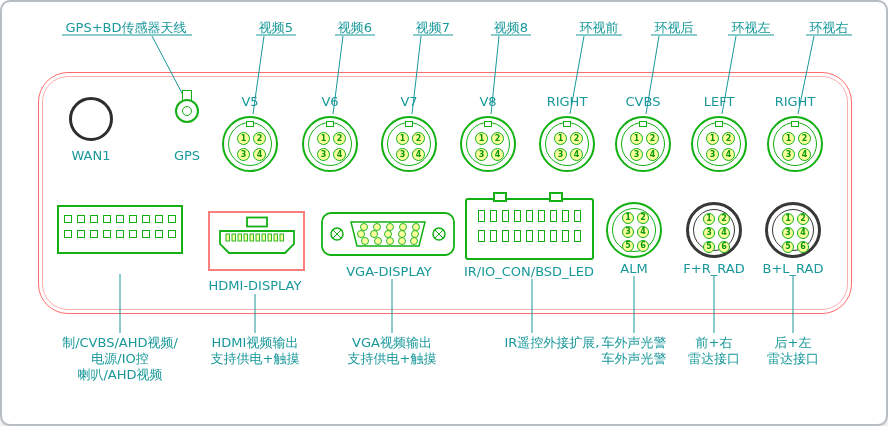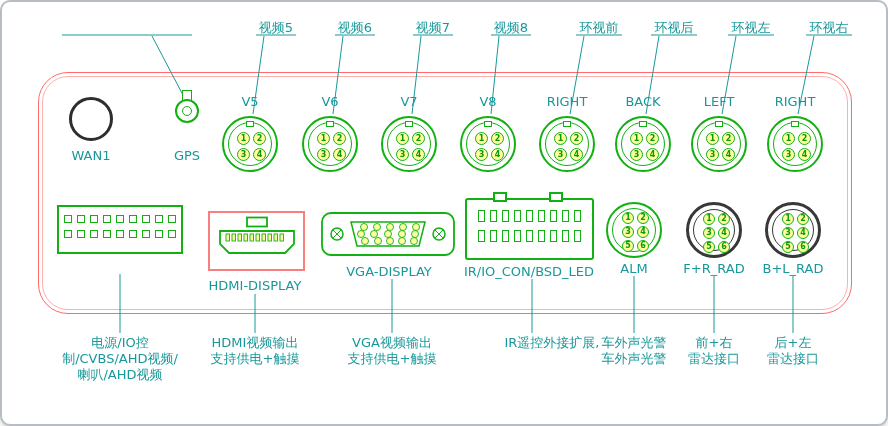--- a/index.html
+++ b/index.html
@@ -89,20 +89,21 @@
       <line x1="812" y1="34" x2="796" y2="112"></line>
     <line x1="118" y1="272" x2="118" y2="331"></line>
     <line x1="253" y1="292" x2="253" y2="331"></line>
     <line x1="390" y1="277" x2="390" y2="331"></line>
     <line x1="530" y1="277" x2="530" y2="331"></line>
     <line x1="632" y1="274" x2="632" y2="331"></line>
     <line x1="712" y1="274" x2="712" y2="331"></line>
     <line x1="791" y1="274" x2="791" y2="331"></line>
   </svg>
 
+  <div class="callout" style="left:124px;top:17px">GPS+BD传感器天线</div>
   <div class="callout" style="left:274px;top:17px">视频5</div>
   <div class="callout" style="left:353px;top:17px">视频6</div>
   <div class="callout" style="left:431px;top:17px">视频7</div>
   <div class="callout" style="left:509px;top:17px">视频8</div>
   <div class="callout" style="left:597px;top:17px">环视前</div>
   <div class="callout" style="left:672px;top:17px">环视后</div>
   <div class="callout" style="left:749px;top:17px">环视左</div>
   <div class="callout" style="left:827px;top:17px">环视右</div>
 
   <div class="wan1"></div>
@@ -159,21 +160,21 @@
   <div class="round-conn" style="left:537px;top:114px">
     <div class="rc-inner"></div>
     <div class="rc-key"></div>
     <div class="pins pins4">
         <span class="pin">1</span>
         <span class="pin">2</span>
         <span class="pin">3</span>
         <span class="pin">4</span>
       </div>
   </div>
-  <div class="conn-label" style="left:641px;top:92px">BACK</div>
+  <div class="conn-label" style="left:641px;top:92px">CVBS</div>
   <div class="round-conn" style="left:613px;top:114px">
     <div class="rc-inner"></div>
     <div class="rc-key"></div>
     <div class="pins pins4">
         <span class="pin">1</span>
         <span class="pin">2</span>
         <span class="pin">3</span>
         <span class="pin">4</span>
       </div>
   </div>
@@ -331,22 +332,22 @@
         <span class="pin">2</span>
         <span class="pin">3</span>
         <span class="pin">4</span>
         <span class="pin">5</span>
         <span class="pin">6</span>
       </div>
   </div>
   <div class="conn-label" style="left:791px;top:259px">B+L_RAD</div>
 
   <div class="note" style="left:118px;top:333px">
+    <div>制/CVBS/AHD视频/</div>
     <div>电源/IO控</div>
-    <div>制/CVBS/AHD视频/</div>
     <div>喇叭/AHD视频</div>
   </div>
   <div class="note" style="left:253px;top:333px">
     <div>HDMI视频输出</div>
     <div>支持供电+触摸</div>
   </div>
   <div class="note" style="left:390px;top:333px">
     <div>VGA视频输出</div>
     <div>支持供电+触摸</div>
   </div>

